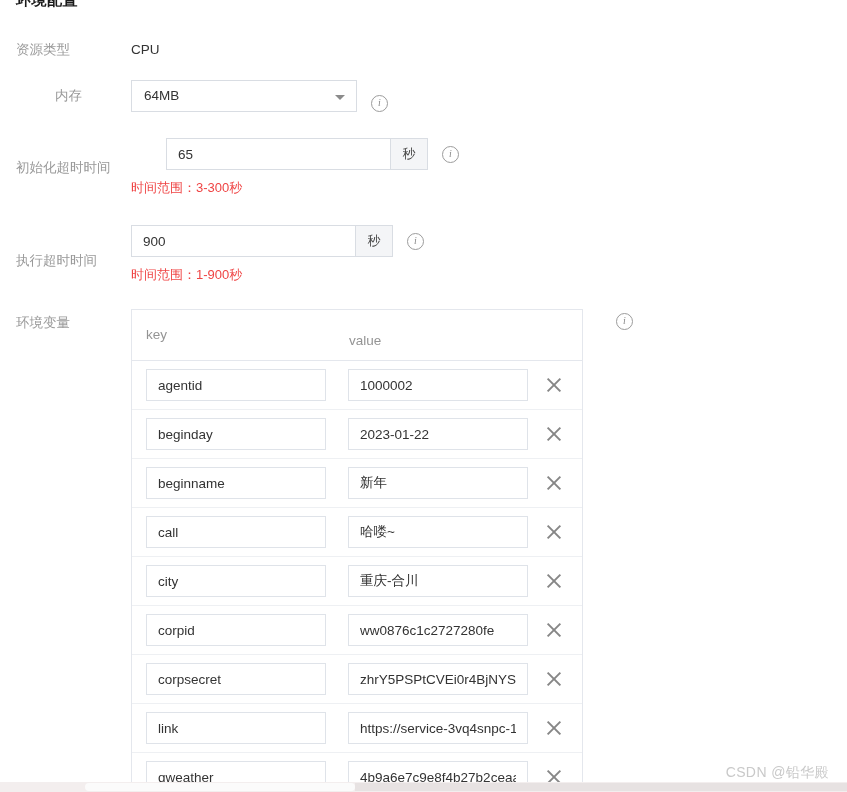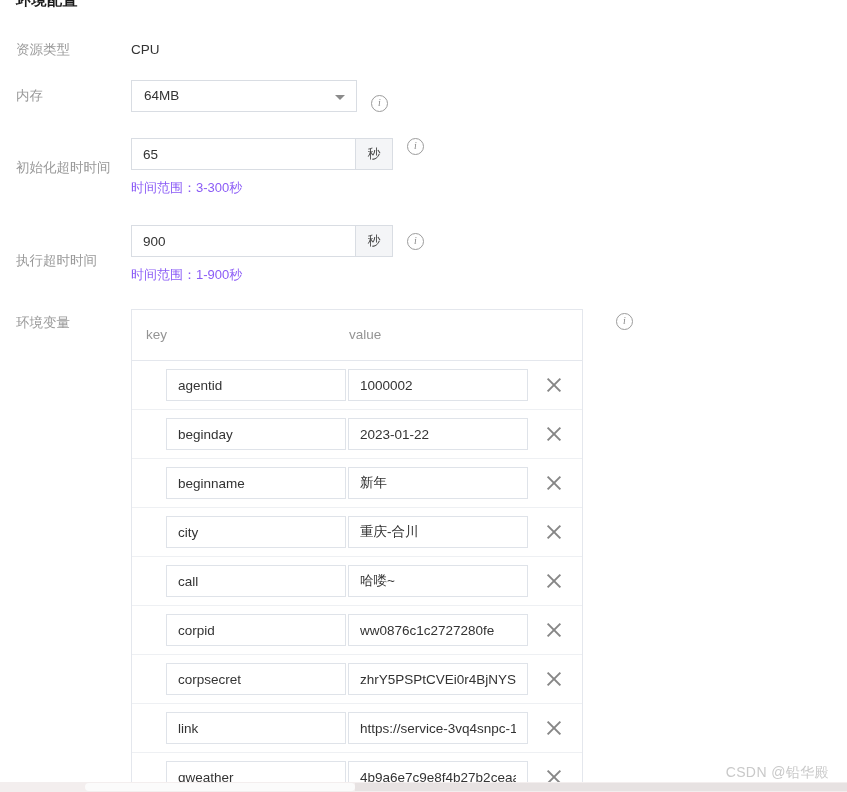--- a/index.html
+++ b/index.html
@@ -116,21 +116,21 @@
     background: #f4f5f7;
     box-sizing: border-box;
     font-size: 13px;
     line-height: 30px;
     text-align: center;
     color: #444;
     height: 32px;
   }
 
   .hint {
-    color: #8b5cf6;
+    color: #ef4444;
     font-size: 13px;
     line-height: 18px;
   }
 
   
   .info-icon {
     display: inline-block;
     width: 15px;
     height: 15px;
     border: 1px solid #9c9c9c;
@@ -172,21 +172,21 @@
     position: absolute;
     left: 14px;
     top: 0;
     line-height: 50px;
     color: #949494;
     font-size: 13.5px;
   }
   .env-head .col-value {
     position: absolute;
     left: 217px;
-    top: 0;
+    top: 6px;
     line-height: 50px;
     color: #949494;
     font-size: 13.5px;
   }
   .env-row {
     position: relative;
     height: 48px;
     border-bottom: 1px solid #eef0f3;
   }
   .env-row:last-child { border-bottom: none; }
@@ -203,21 +203,20 @@
     padding: 0 11px;
     color: #333;
     font-family: inherit;
     outline: none;
     white-space: nowrap;
     overflow: hidden;
   }
   .env-row .cell-key {
     left: 14px;
     width: 180px;
-    margin-left: 20px;
   }
   .env-row .cell-val {
     left: 216px;
     width: 180px;
   }
   .env-row .del {
     position: absolute;
     left: 413px;
     top: 15px;
     width: 18px;
@@ -281,36 +280,36 @@
 <div class="page">
 
   <div class="section-title">环境配置</div>
 
   <div class="form-row" style="top:40px;">
     <div class="form-label">资源类型</div>
     <div class="form-control static-value">CPU</div>
   </div>
 
   <div class="form-row" style="top:80px;">
-    <div class="form-label" style="top:6px;">内存</div>
+    <div class="form-label" style="top:6px;text-align:center;">内存</div>
     <div class="form-control">
       <div style="display:flex;align-items:flex-end;">
         <div class="select-box">
           <span class="sel-text">64MB</span>
           <span class="caret"></span>
         </div>
         <span style="margin-left:14px;" class="info-icon"></span>
       </div>
     </div>
   </div>
 
   <div class="form-row" style="top:138px;">
     <div class="form-label" style="top:20px;">初始化超时时间</div>
     <div class="form-control">
-      <div style="display:flex;align-items:flex-start;">
+      <div style="display:flex;align-items:center;margin-left:35px;">
         <div class="input-group">
           <input class="txt" type="text" value="65" style="">
           <div class="addon">秒</div>
         </div>
         <span style="margin-left:14px;" class="info-icon"></span>
       </div>
       <div class="hint" style="margin-top:9px;">时间范围：3-300秒</div>
     </div>
   </div>
 
@@ -346,27 +345,27 @@
           <input class="cell-key" type="text" value="beginday" style="">
           <input class="cell-val" type="text" value="2023-01-22" style="">
           <span class="del"></span>
         </div>
         <div class="env-row">
           <input class="cell-key" type="text" value="beginname" style="">
           <input class="cell-val" type="text" value="新年" style="">
           <span class="del"></span>
         </div>
         <div class="env-row">
+          <input class="cell-key" type="text" value="call" style="">
+          <input class="cell-val" type="text" value="哈喽~" style="">
+          <span class="del"></span>
+        </div>
+        <div class="env-row">
           <input class="cell-key" type="text" value="city" style="">
           <input class="cell-val" type="text" value="重庆-合川" style="">
-          <span class="del"></span>
-        </div>
-        <div class="env-row">
-          <input class="cell-key" type="text" value="call" style="">
-          <input class="cell-val" type="text" value="哈喽~" style="">
           <span class="del"></span>
         </div>
         <div class="env-row">
           <input class="cell-key" type="text" value="corpid" style="">
           <input class="cell-val" type="text" value="ww0876c1c2727280fe" style="">
           <span class="del"></span>
         </div>
         <div class="env-row">
           <input class="cell-key" type="text" value="corpsecret" style="">
           <input class="cell-val" type="text" value="zhrY5PSPtCVEi0r4BjNYSM" style="">

